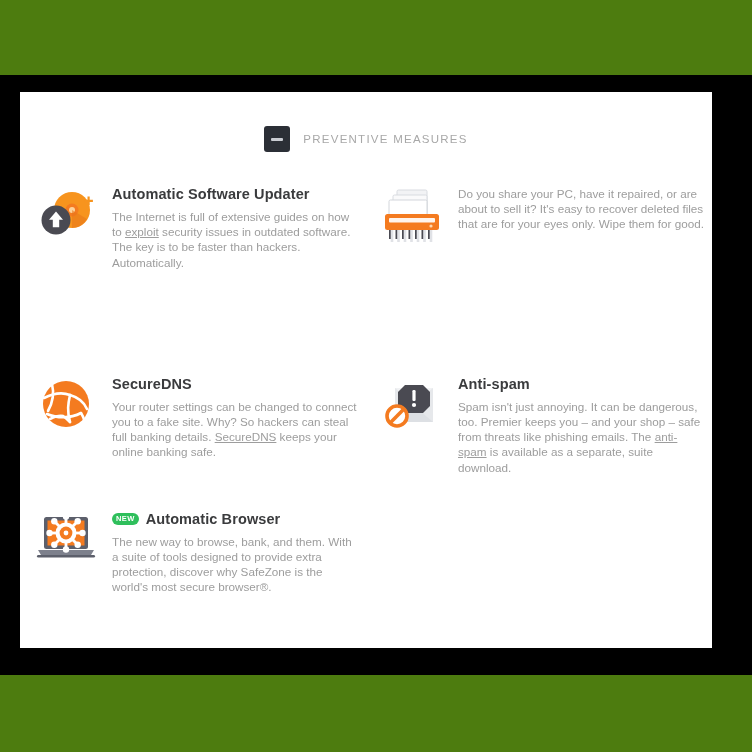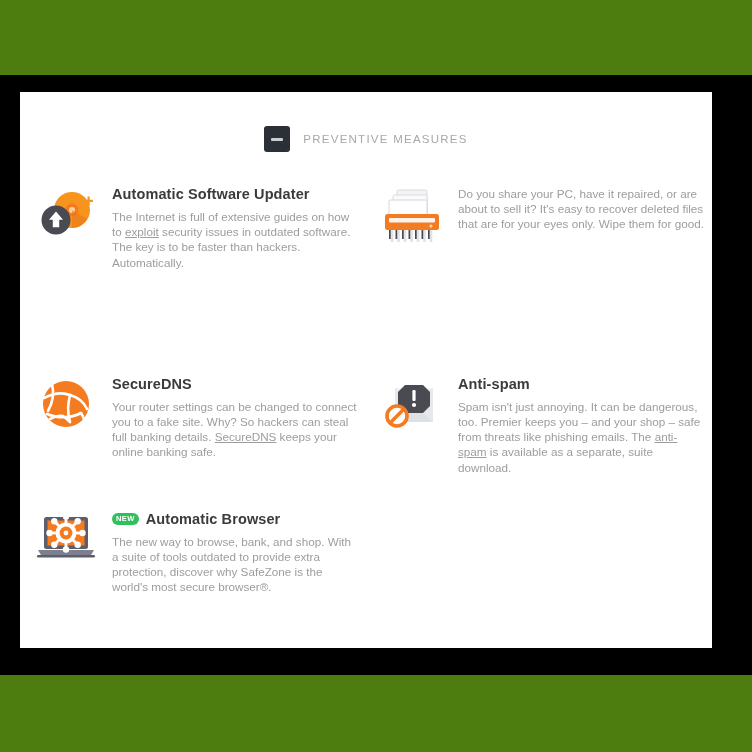--- a/index.html
+++ b/index.html
@@ -289,21 +289,21 @@
             </g>
             <circle cx="31" cy="20" r="6.4" fill="#F47B20"></circle>
             <circle cx="31" cy="20" r="2.4" fill="#FFFFFF"></circle>
           </svg>
         </div>
         <div class="body">
           <h3>
             <span class="badge-new">NEW</span>
             <span>Automatic Browser</span>
           </h3>
-          <p>The new way to browse, bank, and shop. With a suite of tools outdated to provide extra protection, discover why SafeZone is the world's most secure browser®.</p>
+          <p>The new way to browse, bank, and them. With a suite of tools designed to provide extra protection, discover why SafeZone is the world's most secure browser®.</p>
         </div>
       </div>
 
       <div class="feature"></div>
 
     </div>
 
   </div>
 </div>
 

